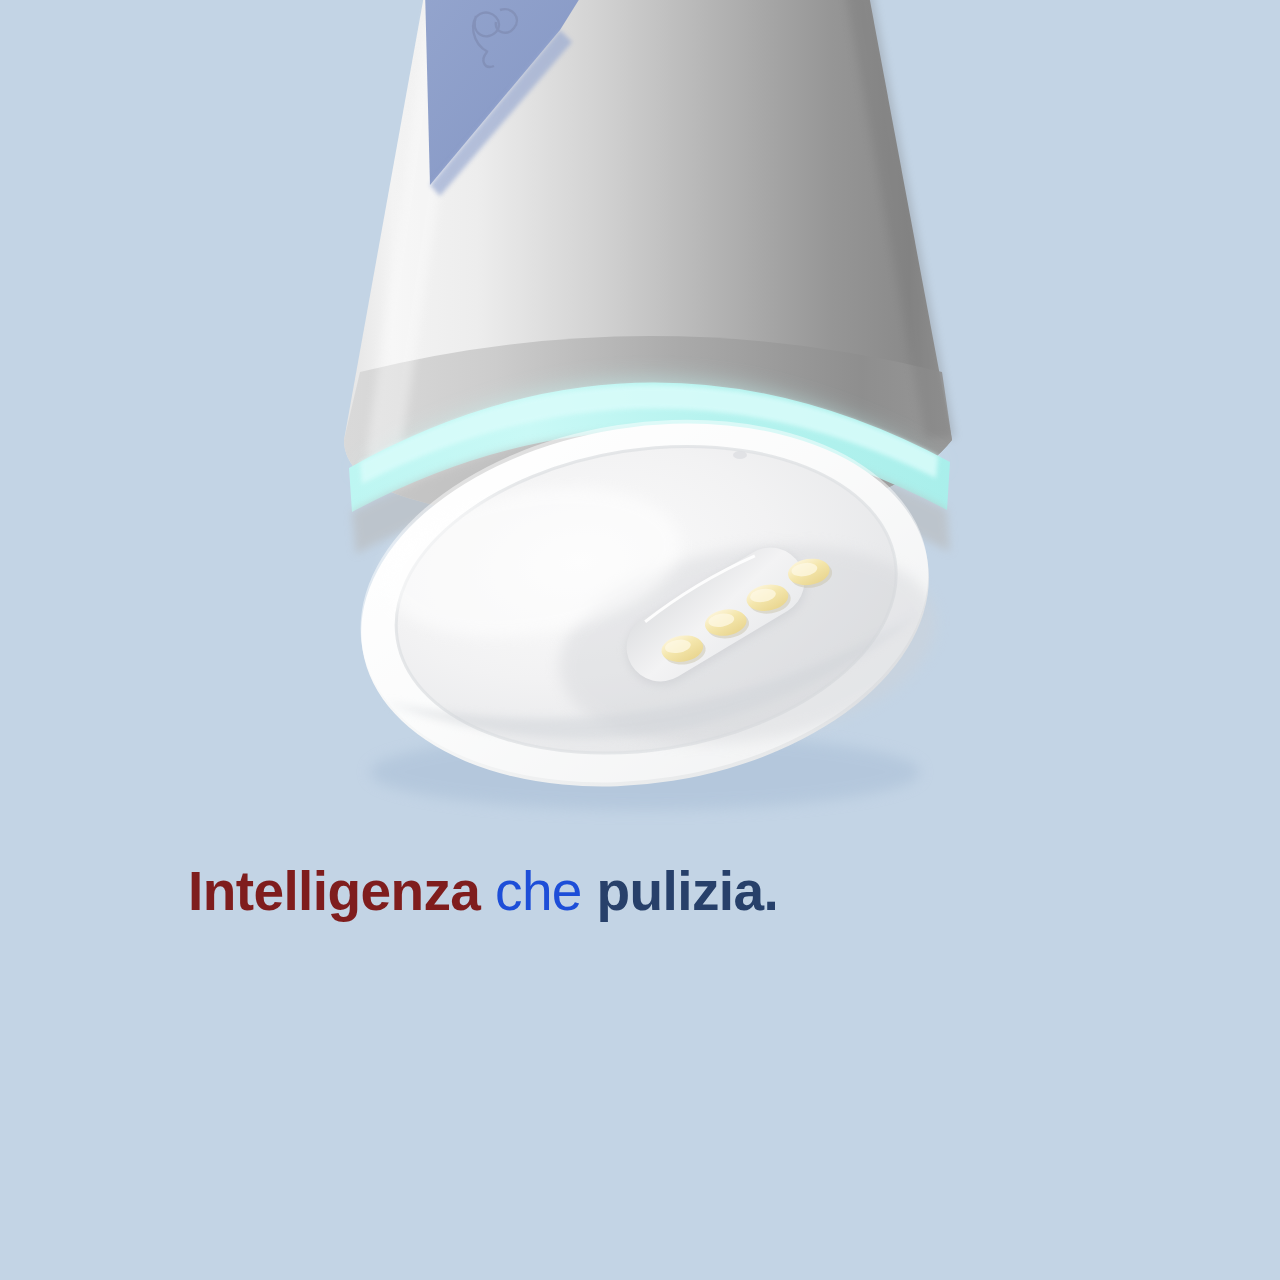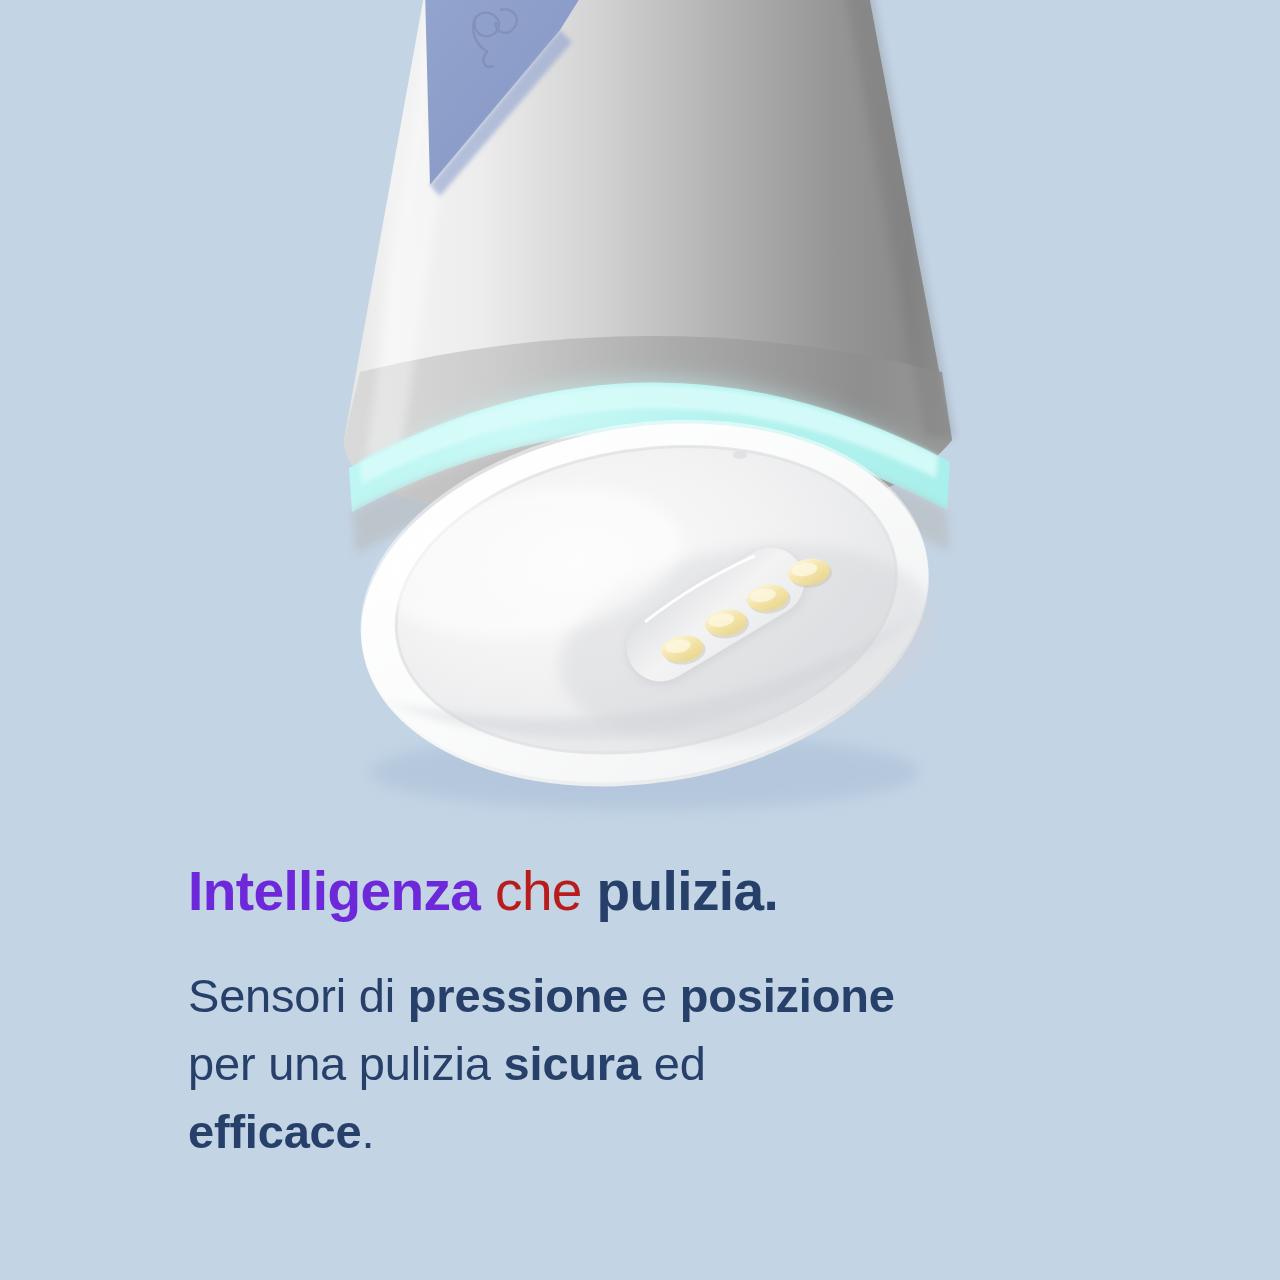--- a/index.html
+++ b/index.html
@@ -49,25 +49,25 @@
   .headline {
     margin: 0;
     font-size: 55px;
     line-height: 1.06;
     font-weight: 700;
     letter-spacing: -0.6px;
     color: #27406a;
     white-space: nowrap;
   }
   .headline .hl-accent {
-    color: #6d28d9;
+    color: #7f1d1d;
     font-weight: 700;
   }
   .headline .hl-light {
-    color: #b91c1c;
+    color: #1d4ed8;
     font-weight: 400;
     margin-top: 36px;
   }
   .headline .hl-strong {
     color: #27406a;
     font-weight: 700;
   }
   .headline .hl-dot {
     color: #27406a;
     font-weight: 700;
@@ -262,23 +262,16 @@
       </g>
 
       <ellipse cx="740" cy="455" rx="7" ry="4" fill="#dddfe2" opacity="0.8"></ellipse>
     </svg>
   </div>
 
   <div class="copy-block">
 
     <h1 class="headline"><span class="hl-accent">Intelligenza</span><span class="hl-light"> </span><span class="hl-light">che</span><span class="hl-light"> </span><span class="hl-strong">pulizia</span><span class="hl-dot">.</span></h1>
 
-    <p class="subcopy">
-      <span class="sc-line"><span>Sensori di </span><span class="sc-strong">pressione</span><span> e </span><span class="sc-strong">posizione</span></span>
-
-      <span class="sc-line"><span>per una pulizia </span><span class="sc-strong">sicura</span><span> ed</span></span>
-
-      <span class="sc-line"><span class="sc-strong">efficace</span><span>.</span></span>
-    </p>
 
   </div>
 
 </div>
 
 </body></html>

